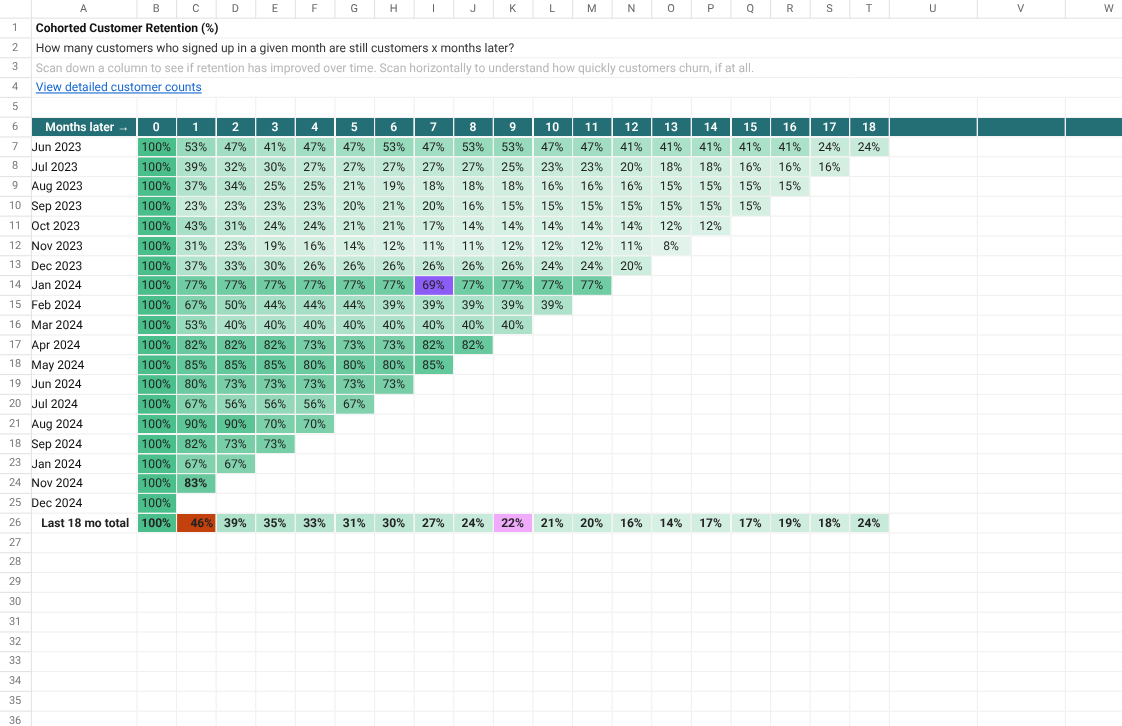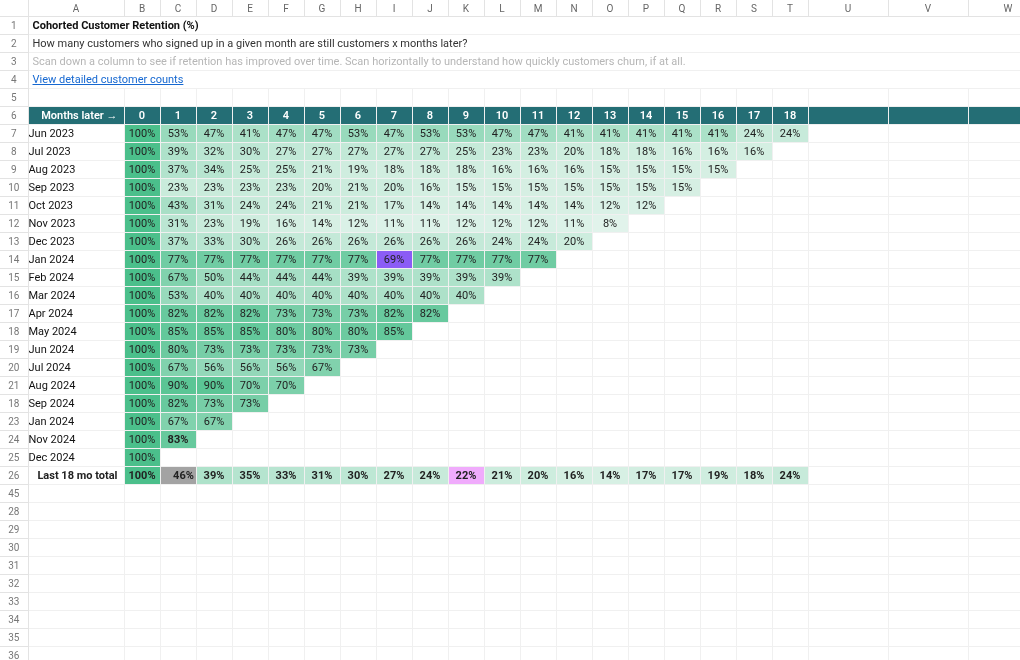--- a/index.html
+++ b/index.html
@@ -783,21 +783,21 @@
         <td class="cell center"></td>
         <td class="cell center"></td>
         <td class="cell"></td>
         <td class="cell"></td>
         <td class="cell"></td>
       </tr>
       <tr class="summary">
         <td class="rownum">26</td>
         <td class="cell label">Last 18 mo total</td>
         <td class="cell center" style="background: rgb(75, 191, 139);">100%</td>
-        <td class="cell center" style="background: #a3a3a3; padding-left: 11px;">46%</td>
+        <td class="cell center" style="background: #c2410c; padding-left: 11px;">46%</td>
         <td class="cell center" style="background: rgb(174, 226, 202);">39%</td>
         <td class="cell center" style="background: rgb(181, 228, 207);">35%</td>
         <td class="cell center" style="background: rgb(184, 229, 209);">33%</td>
         <td class="cell center" style="background: rgb(187, 230, 211);">31%</td>
         <td class="cell center" style="background: rgb(189, 231, 212);">30%</td>
         <td class="cell center" style="background: rgb(194, 233, 215);">27%</td>
         <td class="cell center" style="background: rgb(199, 234, 218);">24%</td>
         <td class="cell center" style="background: #f0abfc;">22%</td>
         <td class="cell center" style="background: rgb(204, 236, 221);">21%</td>
         <td class="cell center" style="background: rgb(205, 237, 222);">20%</td>
@@ -806,21 +806,21 @@
         <td class="cell center" style="background: rgb(210, 238, 225);">17%</td>
         <td class="cell center" style="background: rgb(210, 238, 225);">17%</td>
         <td class="cell center" style="background: rgb(207, 237, 223);">19%</td>
         <td class="cell center" style="background: rgb(209, 238, 224);">18%</td>
         <td class="cell center" style="background: rgb(199, 234, 218);">24%</td>
         <td class="cell"></td>
         <td class="cell"></td>
         <td class="cell"></td>
       </tr>
       <tr>
-        <td class="rownum">45</td>
+        <td class="rownum">27</td>
         <td class="cell"></td>
         <td class="cell"></td>
         <td class="cell"></td>
         <td class="cell"></td>
         <td class="cell"></td>
         <td class="cell"></td>
         <td class="cell"></td>
         <td class="cell"></td>
         <td class="cell"></td>
         <td class="cell"></td>

